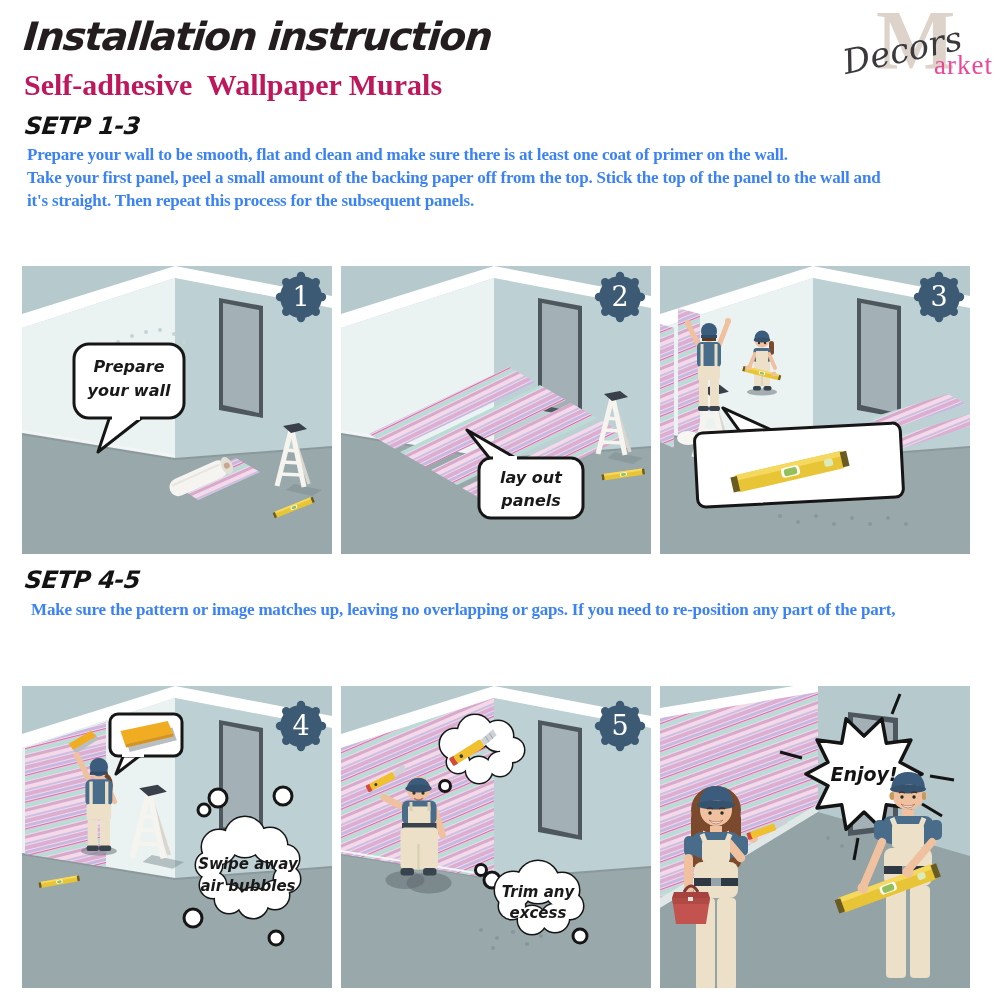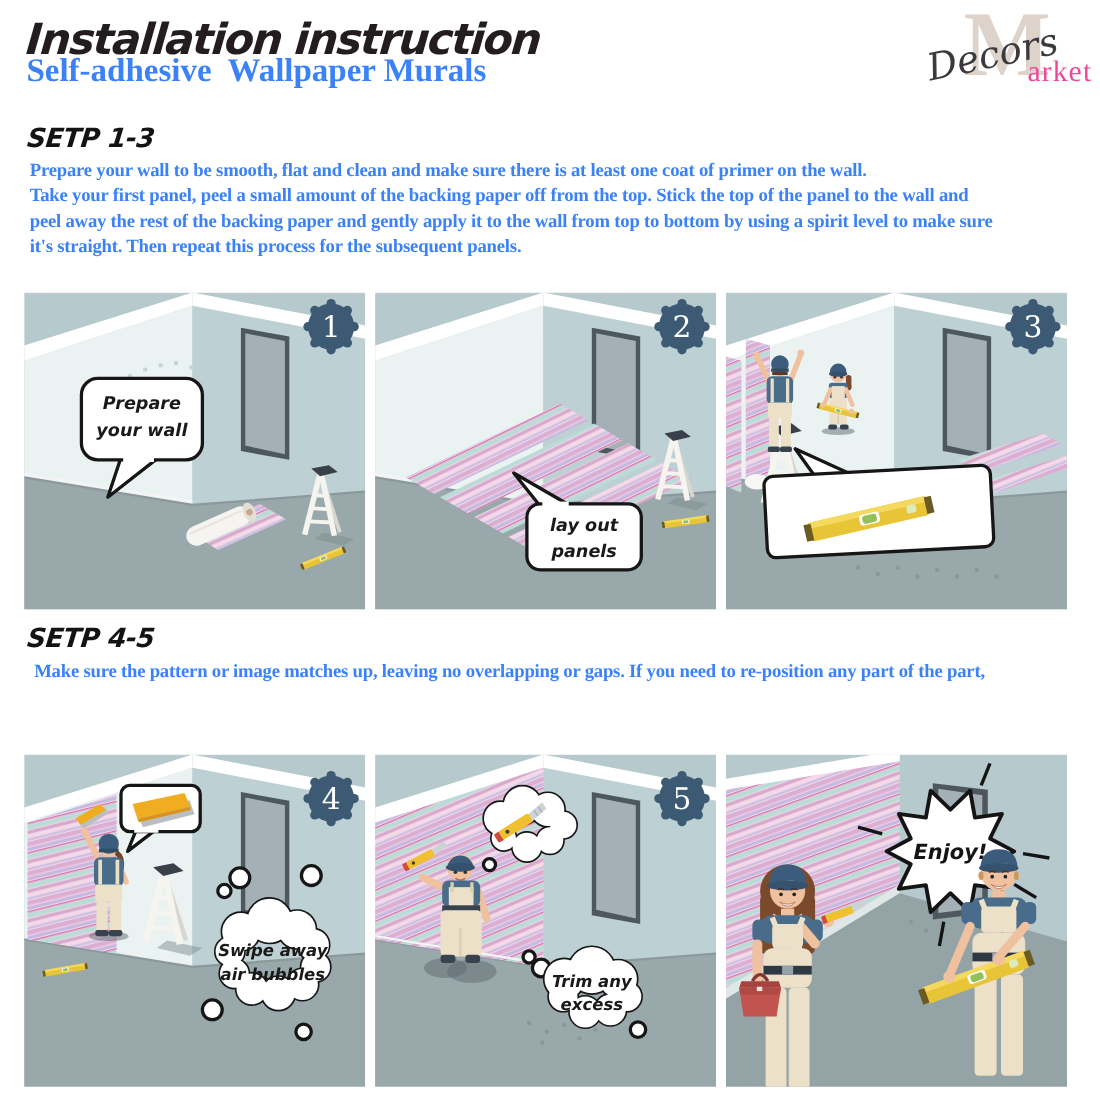--- a/index.html
+++ b/index.html
@@ -1,21 +1,21 @@
 <!DOCTYPE html>
 <html><head>
 <meta charset="utf-8">
 <style>
   html,body{margin:0;padding:0;background:#fff;}
   .sheet{position:relative;width:1000px;height:1000px;background:#fff;overflow:hidden;
          font-family:"Liberation Serif",serif;}
   .abs{position:absolute;}
   .t1{left:24px;top:14px;font:italic 800 39px "DejaVu Sans",sans-serif;color:#241d1f;
       letter-spacing:-1.5px;transform:skewX(-5deg);}
-  .t2{left:24px;top:48px;font:700 30px "Liberation Serif",serif;color:#3b82f6;white-space:pre;}
+  .t2{left:24px;top:68px;font:700 30px "Liberation Serif",serif;color:#be185d;white-space:pre;}
   .logo{left:840px;top:4px;width:158px;height:92px;}
   .lm{position:absolute;left:36px;top:-12px;font:700 84px "Liberation Serif",serif;color:#ddd3cb;}
   .ls{position:absolute;left:2px;top:26px;font:italic 400 34px "DejaVu Serif",serif;color:#3b393c;
       transform:rotate(-12deg);}
   .lr{position:absolute;left:94px;top:46px;font:400 27px "Liberation Serif",serif;color:#ec4899;letter-spacing:1px;}
   .steph{font:italic 800 24px "DejaVu Sans",sans-serif;color:#131313;transform:skewX(-6deg);letter-spacing:-0.5px;}
   .h1{left:25px;top:112px;}
   .h2{left:25px;top:566px;}
   .para{left:27px;}
   .p1{top:143px;}
@@ -55,21 +55,20 @@
   <div class="abs logo">
     <span class="lm">M</span>
     <span class="ls">Decors</span>
     <span class="lr">arket</span>
   </div>
 
   <div class="abs steph h1">SETP 1-3</div>
   <div class="abs para p1">
     <div class="bodyline">Prepare your wall to be smooth, flat and clean and make sure there is at least one coat of primer on the wall.</div>
     <div class="bodyline">Take your first panel, peel a small amount of the backing paper off from the top. Stick the top of the panel to the wall and</div>
-    <div class="bodyline">peel away the rest of the backing paper and gently apply it to the wall from top to bottom by using a spirit level to make sure</div>
     <div class="bodyline">it's straight. Then repeat this process for the subsequent panels.</div>
   </div>
 
   <div class="row row1">
 
     <div class="panel">
       <svg viewBox="0 0 310 288">
         <defs>
           <pattern id="wp1" width="10" height="26" patternUnits="userSpaceOnUse" patternTransform="rotate(-24)">
             <rect width="10" height="26" fill="#efd9ea"></rect>

